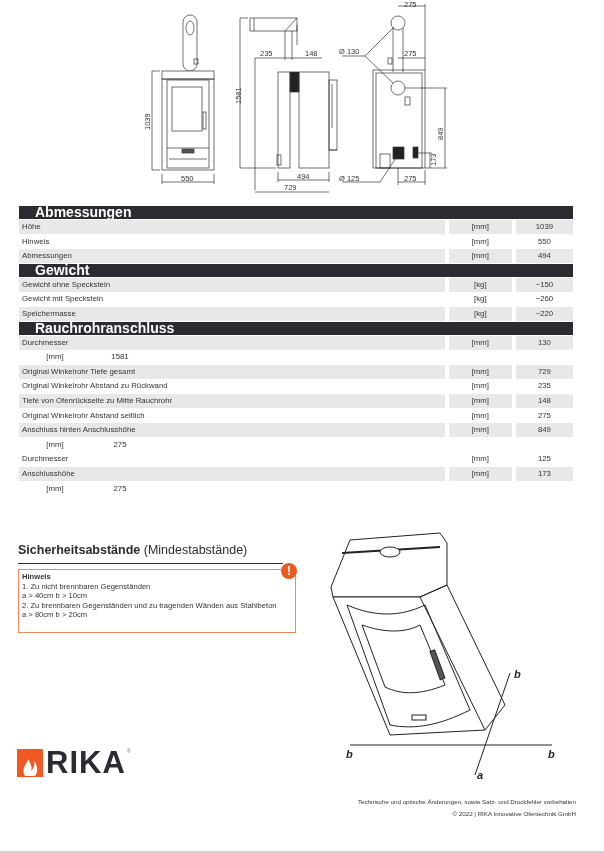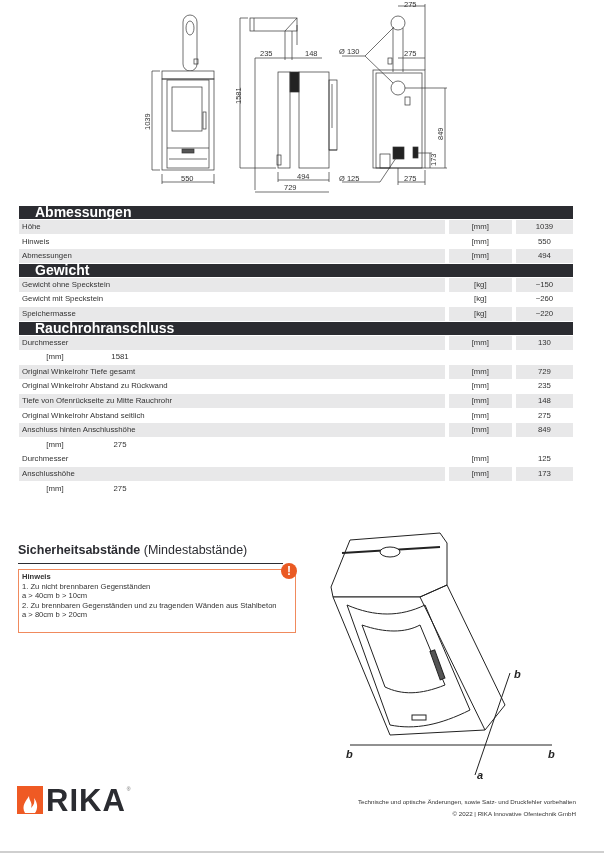--- a/index.html
+++ b/index.html
@@ -33,21 +33,21 @@
     font-size: 7.6px; line-height: 9.6px; color: #333;
   }
   .hint-box .hint-title { font-weight: bold; }
   .warn-icon {
     position: absolute; left: 281px; top: 563px; width: 16px; height: 16px; border-radius: 50%;
     background: #ea5a23; color: #fff; font-weight: bold; font-size: 12px; line-height: 16px; text-align: center;
   }
   .iso { position: absolute; left: 320px; top: 525px; width: 250px; height: 260px; }
   .iso svg { width: 250px; height: 260px; display: block; }
 
-  .logo { position: absolute; left: 17px; top: 786px; height: 30px; display: flex; }
+  .logo { position: absolute; left: 17px; top: 748px; height: 30px; display: flex; align-items: center; }
   .logo .mark { width: 26px; height: 28px; background: #ef5a24; position: relative; }
   .logo .word { font-weight: bold; font-size: 31px; letter-spacing: 1px; color: #2b2c31; margin-left: 3px; line-height: 30px; }
   .logo .reg { font-size: 5px; color: #666; align-self: flex-start; margin-left: 1px; }
   .footer-note { position: absolute; right: 28px; top: 796px; text-align: right; font-size: 6.2px; line-height: 12px; color: #333; }
   .bottom-line { position: absolute; left: 0; top: 851px; width: 604px; height: 2px; background: #cfcfcf; }
 </style>
 </head>
 <body>
 
 <div class="drawings">

